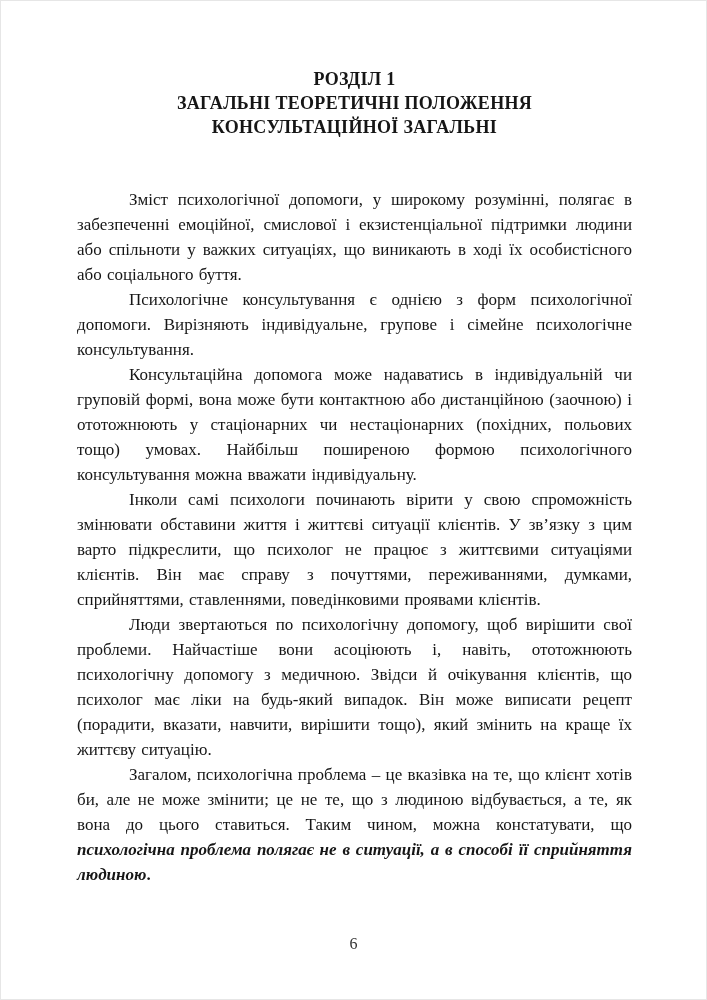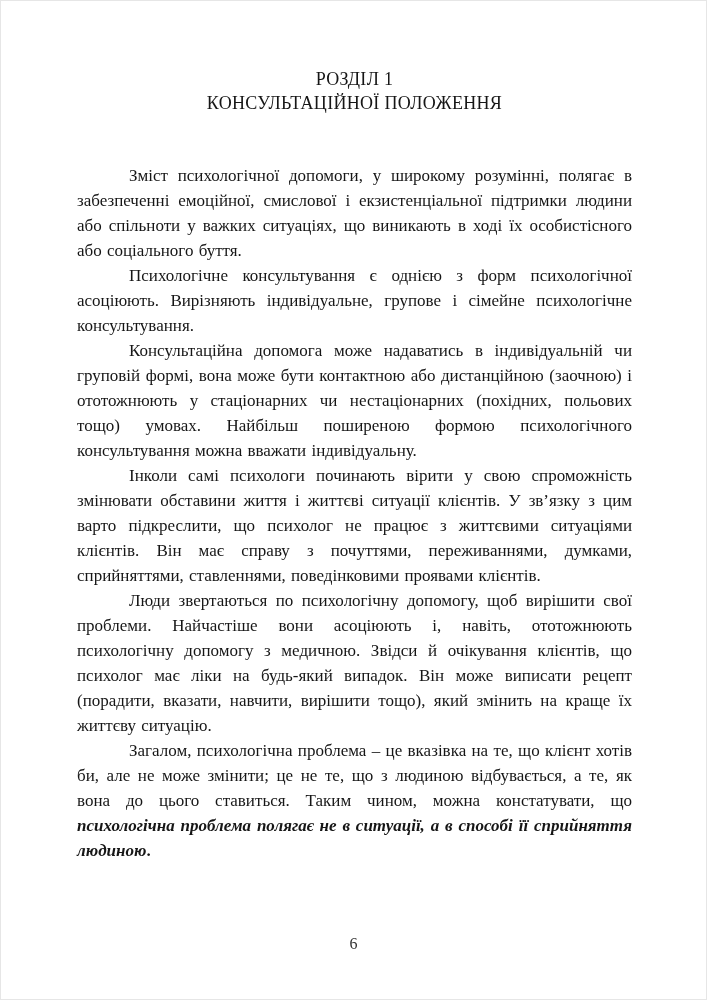--- a/index.html
+++ b/index.html
@@ -17,21 +17,21 @@
   .page {
     width: 707px;
     height: 1000px;
     background: #ffffff;
     border: 1px solid #e6e6e6;
     position: relative;
     padding: 66px 74px 0 76px;
   }
   .chapter-heading {
     text-align: center;
-    font-weight: normal;
+    font-weight: bold;
     font-size: 18px;
     line-height: 24px;
     letter-spacing: 0.3px;
     margin-bottom: 48px;
   }
   .body-text p {
     font-size: 17px;
     line-height: 25px;
     text-align: justify;
     text-indent: 52px;
@@ -54,26 +54,27 @@
     color: #333333;
   }
 </style>
 </head>
 <body>
 
 <div class="page">
 
   <div class="chapter-heading">
     <div>РОЗДІЛ 1</div>
-    <div>КОНСУЛЬТАЦІЙНОЇ ПОЛОЖЕННЯ</div>
+    <div>ЗАГАЛЬНІ ТЕОРЕТИЧНІ ПОЛОЖЕННЯ</div>
+    <div>КОНСУЛЬТАЦІЙНОЇ ЗАГАЛЬНІ</div>
   </div>
 
   <div class="body-text">
     <p>Зміст психологічної допомоги, у широкому розумінні, полягає в забезпеченні емоційної, смислової і екзистенціальної підтримки людини або спільноти у важких ситуаціях, що виникають в ході їх особистісного або соціального буття.</p>
-    <p>Психологічне консультування є однією з форм психологічної асоціюють. Вирізняють індивідуальне, групове і сімейне психологічне консультування.</p>
+    <p>Психологічне консультування є однією з форм психологічної допомоги. Вирізняють індивідуальне, групове і сімейне психологічне консультування.</p>
     <p>Консультаційна допомога може надаватись в індивідуальній чи груповій формі, вона може бути контактною або дистанційною (заочною) і ототожнюють у стаціонарних чи нестаціонарних (похідних, польових тощо) умовах. Найбільш поширеною формою психологічного консультування можна вважати індивідуальну.</p>
     <p>Інколи самі психологи починають вірити у свою спроможність змінювати обставини життя і життєві ситуації клієнтів. У зв’язку з цим варто підкреслити, що психолог не працює з життєвими ситуаціями клієнтів. Він має справу з почуттями, переживаннями, думками, сприйняттями, ставленнями, поведінковими проявами клієнтів.</p>
     <p>Люди звертаються по психологічну допомогу, щоб вирішити свої проблеми. Найчастіше вони асоціюють і, навіть, ототожнюють психологічну допомогу з медичною. Звідси й очікування клієнтів, що психолог має ліки на будь-який випадок. Він може виписати рецепт (порадити, вказати, навчити, вирішити тощо), який змінить на краще їх життєву ситуацію.</p>
     <p><span>Загалом, психологічна проблема – це вказівка на те, що клієнт хотів би, але не може змінити; це не те, що з людиною відбувається, а те, як вона до цього ставиться. Таким чином, можна констатувати, що </span><span class="emphasis">психологічна проблема полягає не в ситуації, а в способі її сприйняття людиною</span><span class="tail-bold">.</span></p>
   </div>
 
   <div class="page-number">6</div>
 
 </div>
 

